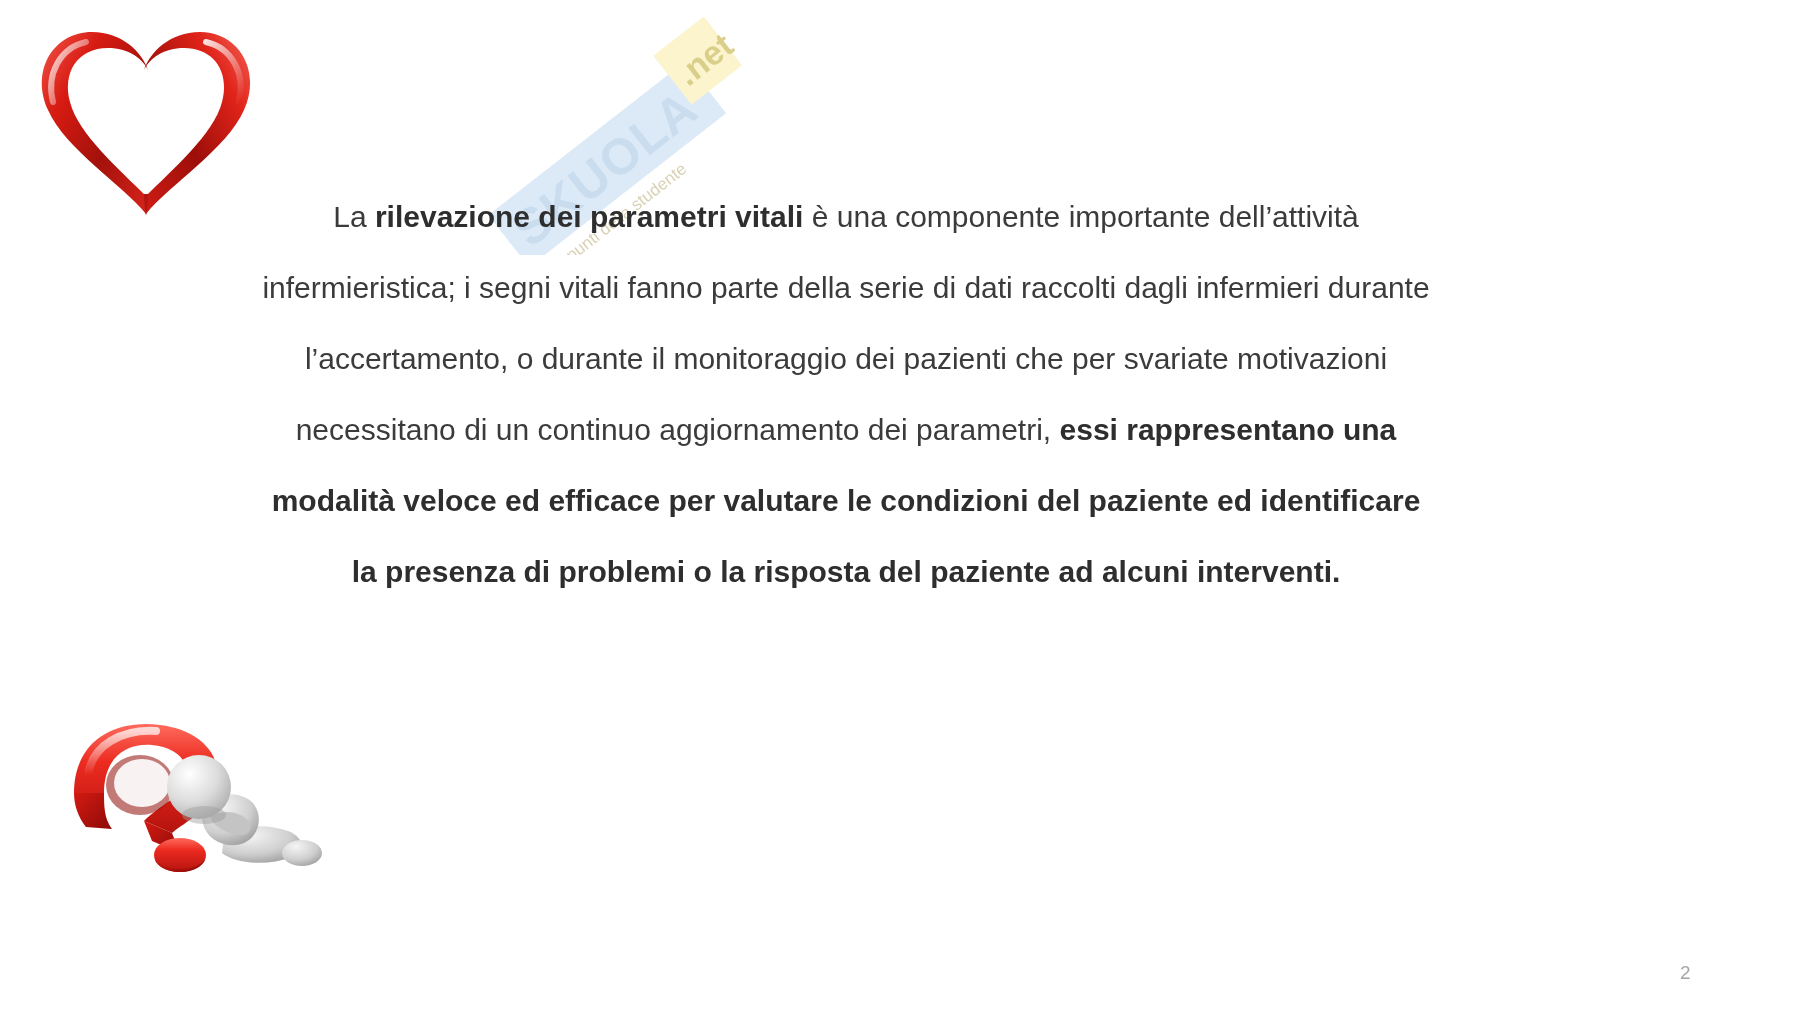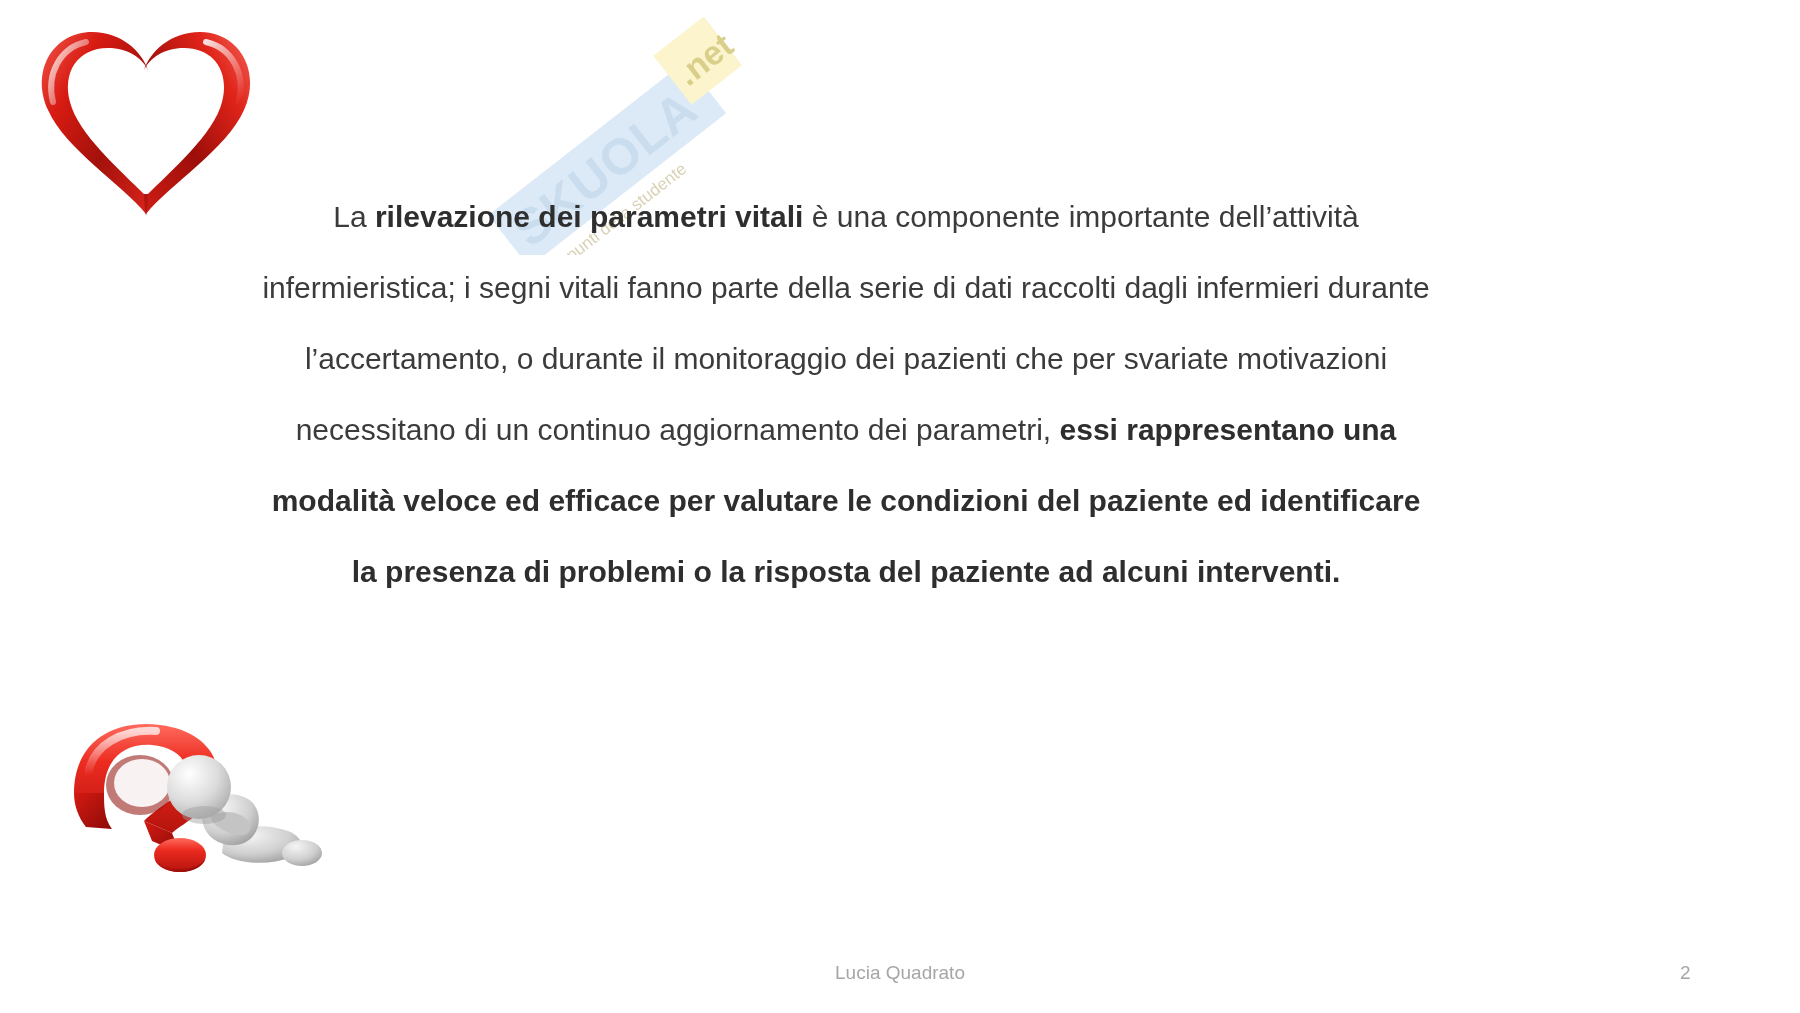--- a/index.html
+++ b/index.html
@@ -219,16 +219,15 @@
         <path d="M158 112 C 170 104, 188 106, 196 116 C 202 124, 196 132, 186 130
                  C 174 128, 162 122, 158 112 Z" fill="#c4c4c4"></path>
 
         <circle cx="147" cy="82" r="32" fill="url(#figHead)"></circle>
 
         <ellipse cx="152" cy="110" rx="22" ry="9" fill="#9d9d9d" opacity="0.45"></ellipse>
       </g>
     </svg>
   </div>
 
-  <div id="footer-author">Lucia Quadrato</div>
   <div id="footer-pagenum">2</div>
 
 </div>
 
 </body></html>

